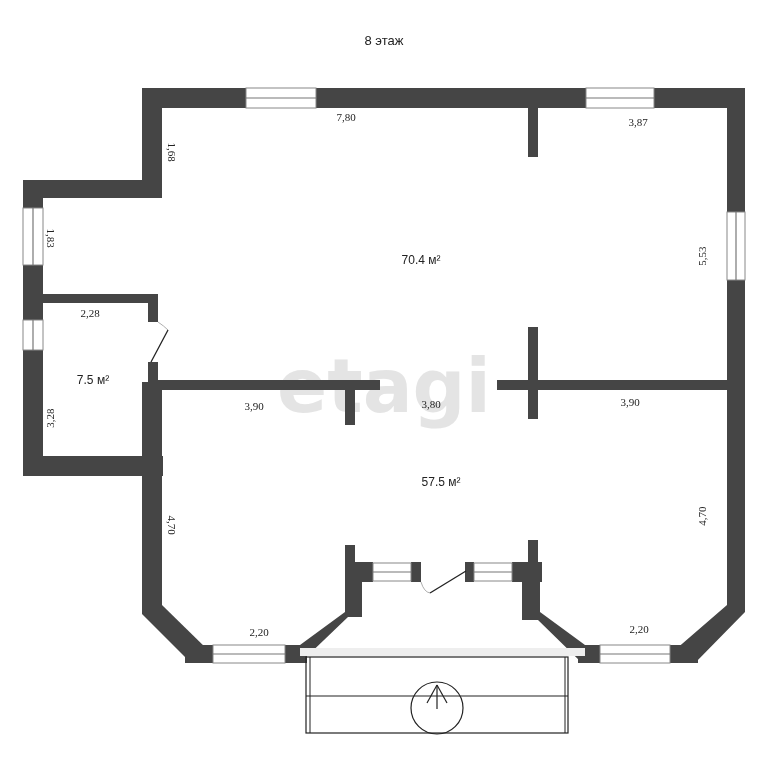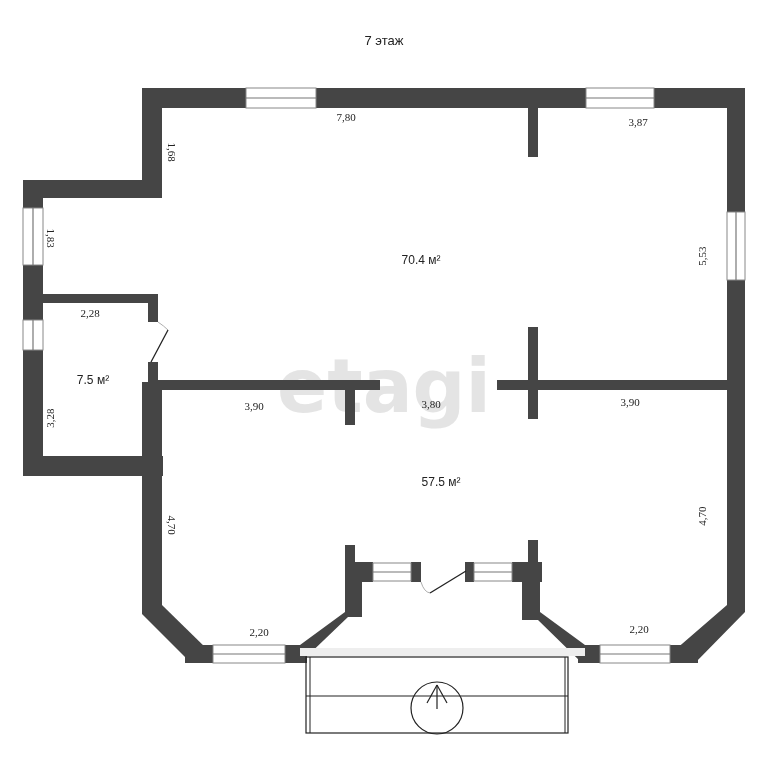--- a/index.html
+++ b/index.html
@@ -11,21 +11,21 @@
   .wall { fill:#454545; }
   .win-frame { fill:#ffffff; stroke:#888; stroke-width:1; }
   .win-line { stroke:#777; stroke-width:1.2; }
   .door-leaf { stroke:#222; stroke-width:1.3; fill:none; }
   .door-arc { stroke:#999; stroke-width:0.8; fill:none; }
   .watermark { font-family:"DejaVu Sans", sans-serif; font-weight:bold; font-size:74px; fill:#d8d8d8; fill-opacity:0.7; }
 </style>
 </head>
 <body>
 
-<div class="title">7 этаж</div>
+<div class="title">8 этаж</div>
 
 <svg id="plan" viewBox="0 0 768 768" xmlns="http://www.w3.org/2000/svg">
 
   <text x="384" y="412" text-anchor="middle" class="watermark">etagi</text>
 
   <g>
 
     <rect class="wall" x="142" y="88" width="603" height="20"></rect>
 
     <rect class="wall" x="142" y="88" width="20" height="110"></rect>

